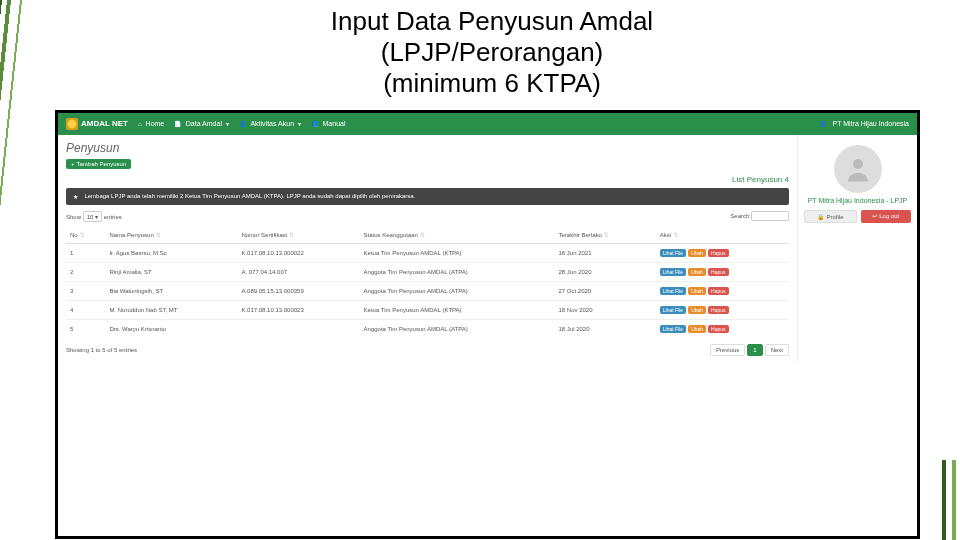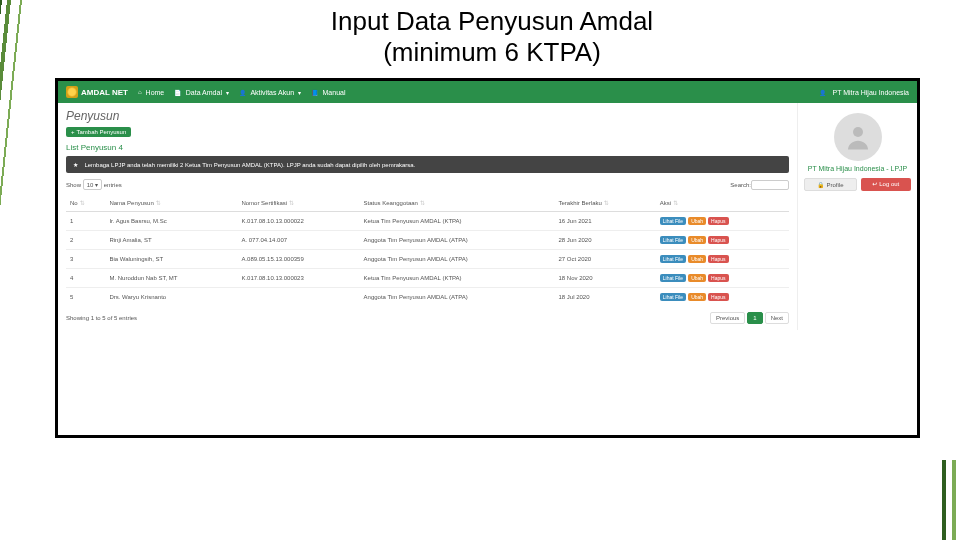--- a/index.html
+++ b/index.html
@@ -1,35 +1,35 @@
 <!DOCTYPE html>
 <html><head>
 <meta charset="utf-8">
 <style>
   * { box-sizing: border-box; margin: 0; padding: 0; }
   body { font-family: Arial, sans-serif; background: #fff; width: 960px; height: 540px; overflow: hidden; position: relative; }
   .stripe-left { position: absolute; left: 0; top: 0; bottom: 0; width: 28px; background: linear-gradient(90deg, #2e5e1f 0 2px, #fff 2px 7px, #5a8c3a 7px 11px, #fff 11px 20px, #7cab55 20px 22px, #fff 22px 28px); transform: skewX(-6deg); transform-origin: top left; }
   .stripe-right { position: absolute; right: 0; bottom: 0; width: 24px; height: 80px; background: linear-gradient(90deg, #fff 0 6px, #2e5e1f 6px 10px, #fff 10px 16px, #7cab55 16px 20px, #fff 20px 24px); }
   .title { text-align: center; font-size: 26px; line-height: 1.2; margin: 6px auto 10px; padding-left: 24px; }
-  .shot-frame { margin: 0 40px 0 55px; border: 3px solid #000; height: 360px; background: #fff; overflow: hidden; font-size: 7px; color: #555; }
+  .shot-frame { margin: 0 40px 0 55px; border: 3px solid #000; height: 429px; background: #fff; overflow: hidden; font-size: 7px; color: #555; }
   .navbar { background: #2a8f4a; color: #fff; height: 22px; display: flex; align-items: center; padding: 0 8px; justify-content: space-between; }
   .nav-left { display: flex; align-items: center; gap: 10px; }
   .nav-left .brand { display: flex; align-items: center; gap: 3px; font-weight: bold; font-size: 8px; }
   .nav-item { font-size: 7px; display: flex; align-items: center; gap: 2px; }
   .caret-down::after { content: "▾"; font-size: 6px; margin-left: 2px; }
   .nav-right { display: flex; align-items: center; gap: 4px; }
   .body { display: flex; }
   .main { flex: 1; padding: 6px 8px; }
   .side { width: 120px; padding: 6px; border-left: 1px solid #eee; }
   .sec-title { font-size: 12px; color: #666; margin-bottom: 4px; font-style: italic; }
   .btn { display: inline-block; border-radius: 2px; padding: 2px 5px; font-size: 6px; color: #fff; }
   .btn-green { background: #2a8f4a; }
   .btn-red { background: #d9534f; }
   .btn-grey { background: #eee; color: #555; border: 1px solid #ddd; }
-  .panel-title { color: #2a8f4a; font-size: 8px; margin: 6px 0 4px; }
+  .panel-title { color: #2a8f4a; font-size: 8px; margin: 6px 0 4px; text-align: right; }
   .alert { background: #444; color: #fff; padding: 5px 7px; font-size: 6px; border-radius: 2px; margin-bottom: 6px; display: flex; align-items: center; gap: 4px; }
   .ctrl-row { display: flex; justify-content: space-between; align-items: center; margin: 4px 0; font-size: 6px; }
   .select { border: 1px solid #ccc; padding: 1px 3px; border-radius: 2px; display: inline-block; }
   .search-box { border: 1px solid #ccc; padding: 1px 18px; border-radius: 2px; height: 10px; }
   table { width: 100%; border-collapse: collapse; font-size: 6px; }
   th, td { text-align: left; padding: 5px 4px; border-top: 1px solid #eee; }
   th { border-top: none; border-bottom: 1px solid #ddd; font-weight: normal; color: #555; }
   th .sort { color: #ccc; margin-left: 2px; }
   .aksi-cell { display: flex; gap: 2px; }
   .aksi-cell .mini { font-size: 5px; padding: 1px 3px; border-radius: 2px; color: #fff; }
@@ -54,20 +54,21 @@
   .i-out::before { content: "↩"; }
 </style>
 </head>
 <body>
 
 <div class="stripe-left"></div>
 <div class="stripe-right"></div>
 
 <div class="title">
   <div>Input Data Penyusun Amdal</div>
+  <div>(LPJP/Perorangan)</div>
   <div>(minimum 6 KTPA)</div>
 </div>
 
 <div class="shot-frame">
 
   <div class="navbar">
     <div class="nav-left">
       <div class="brand">
         <span class="crest"></span>
         <span>AMDAL NET</span>

